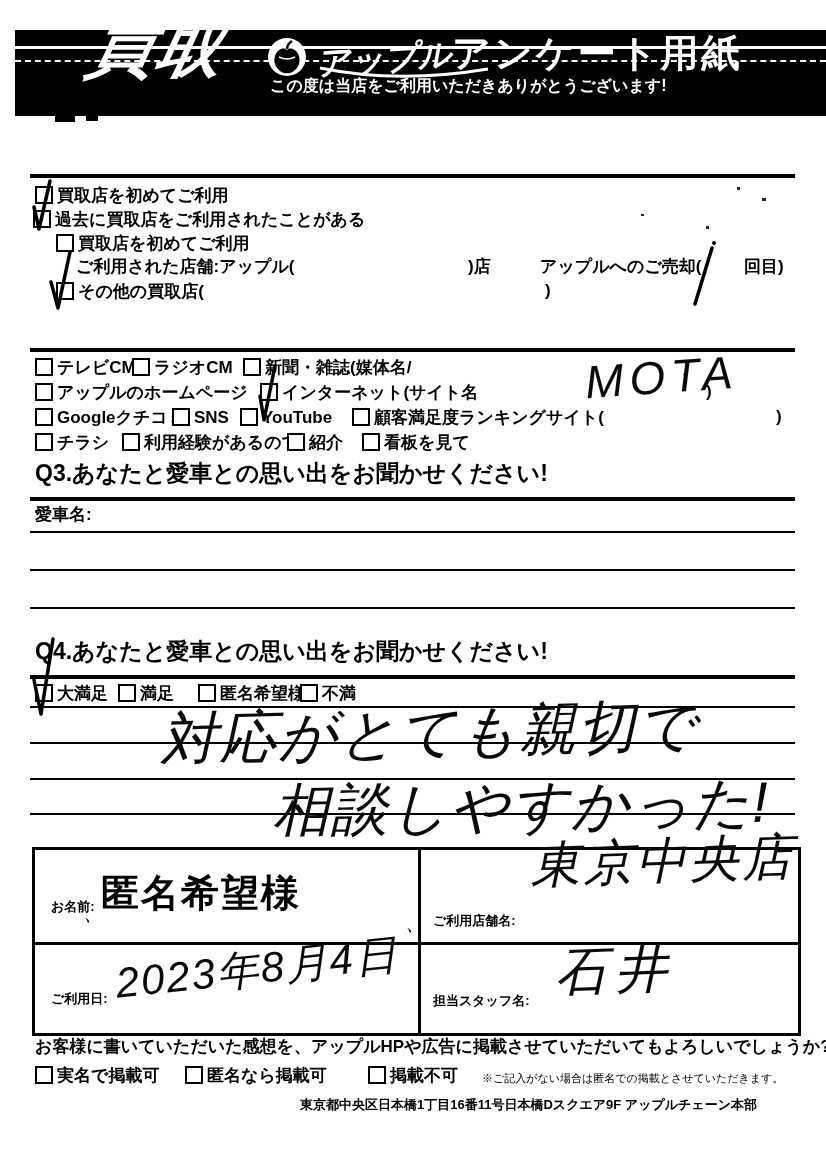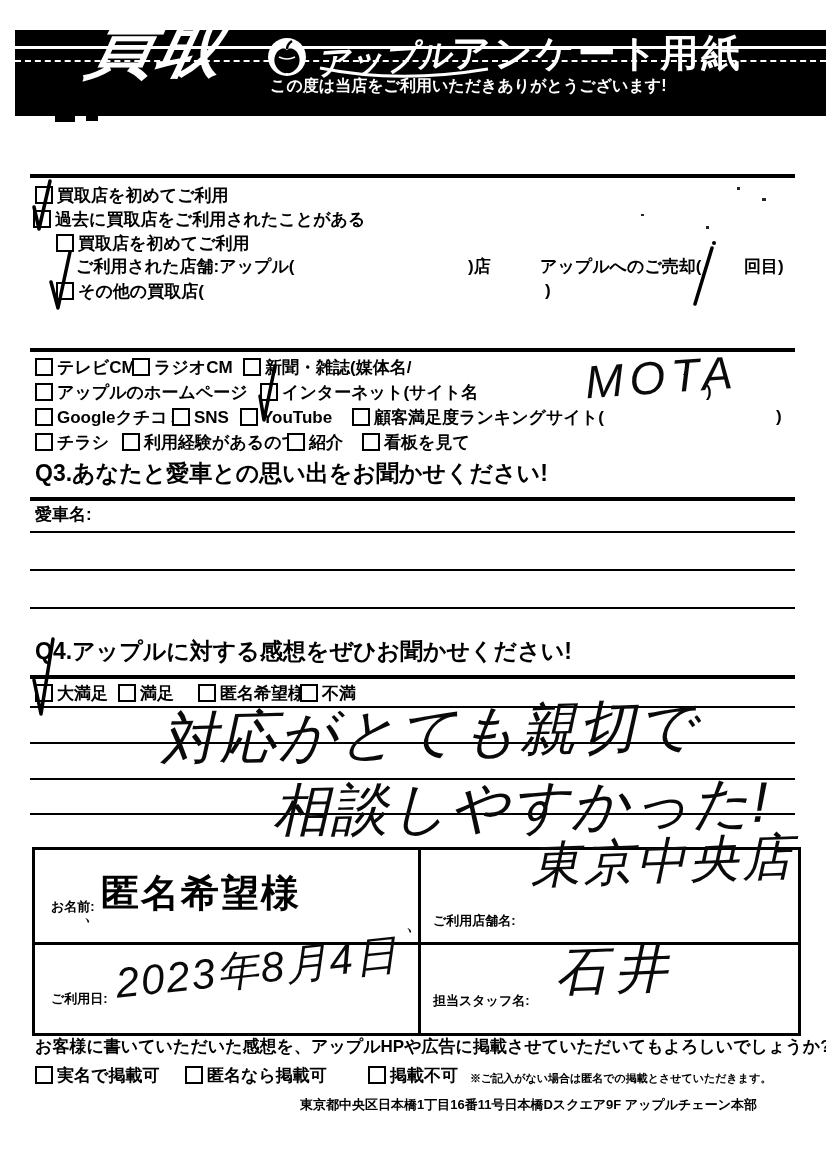--- a/index.html
+++ b/index.html
@@ -19,21 +19,21 @@
   .thanks{left:270px;top:78px;font-size:16px;font-weight:bold;color:#fff;z-index:2;line-height:1;}
   .nub{background:#000;}
   
   .qtitle{font-size:23px;font-weight:bold;line-height:1;white-space:nowrap;}
   .rule{height:4px;background:#000;}
   .wline{height:2px;background:#000;}
   
   .opt{font-size:17px;font-weight:bold;line-height:1;white-space:nowrap;}
   .cb{display:inline-block;width:14px;height:14px;border:2px solid #000;
       margin-right:4px;vertical-align:-3px;background:#fff;}
-  .small{font-size:11px;font-weight:bold;line-height:1.3;}
+  .small{font-size:11px;font-weight:normal;line-height:1.3;margin-left:12px;}
   
   .hand{font-style:italic;line-height:1;white-space:nowrap;color:#0a0a0a;}
   .chk{overflow:visible;}
   .chk path{fill:none;stroke:#000;stroke-width:3.5;stroke-linecap:round;stroke-linejoin:round;}
   
   .tbl{left:32px;top:847px;width:763px;height:183px;border:3px solid #000;background:#fff;}
   .vdiv{left:383px;top:0;width:3px;height:100%;background:#000;}
   .hdiv{left:0;top:92px;width:100%;height:3px;background:#000;}
   .cell-label{font-size:13px;font-weight:bold;line-height:1;white-space:nowrap;}
   .name-value{font-size:38px;font-weight:bold;line-height:1;white-space:nowrap;letter-spacing:2px;}
@@ -145,21 +145,21 @@
     <span class="cb"></span><span>看板を見て</span>
   </div>
 
   <div class="a qtitle" style="left:35px;top:462px">Q3.あなたと愛車との思い出をお聞かせください!</div>
   <div class="a rule" style="left:30px;top:497px;width:765px"></div>
   <div class="a opt" style="left:35px;top:506px">愛車名:</div>
   <div class="a wline" style="left:30px;top:531px;width:765px"></div>
   <div class="a wline" style="left:30px;top:569px;width:765px"></div>
   <div class="a wline" style="left:30px;top:607px;width:765px"></div>
 
-  <div class="a qtitle" style="left:35px;top:640px">Q4.アップルに対する感想をぜひお聞かせください!</div>
+  <div class="a qtitle" style="left:35px;top:640px">Q4.あなたと愛車との思い出をお聞かせください!</div>
   <div class="a rule" style="left:30px;top:675px;width:765px"></div>
   <div class="a opt" style="left:35px;top:684px">
     <span class="cb"></span><span>大満足</span>
   </div>
   <div class="a opt" style="left:118px;top:684px">
     <span class="cb"></span><span>満足</span>
   </div>
   <div class="a opt" style="left:198px;top:684px">
     <span class="cb"></span><span>匿名希望様</span>
   </div>

